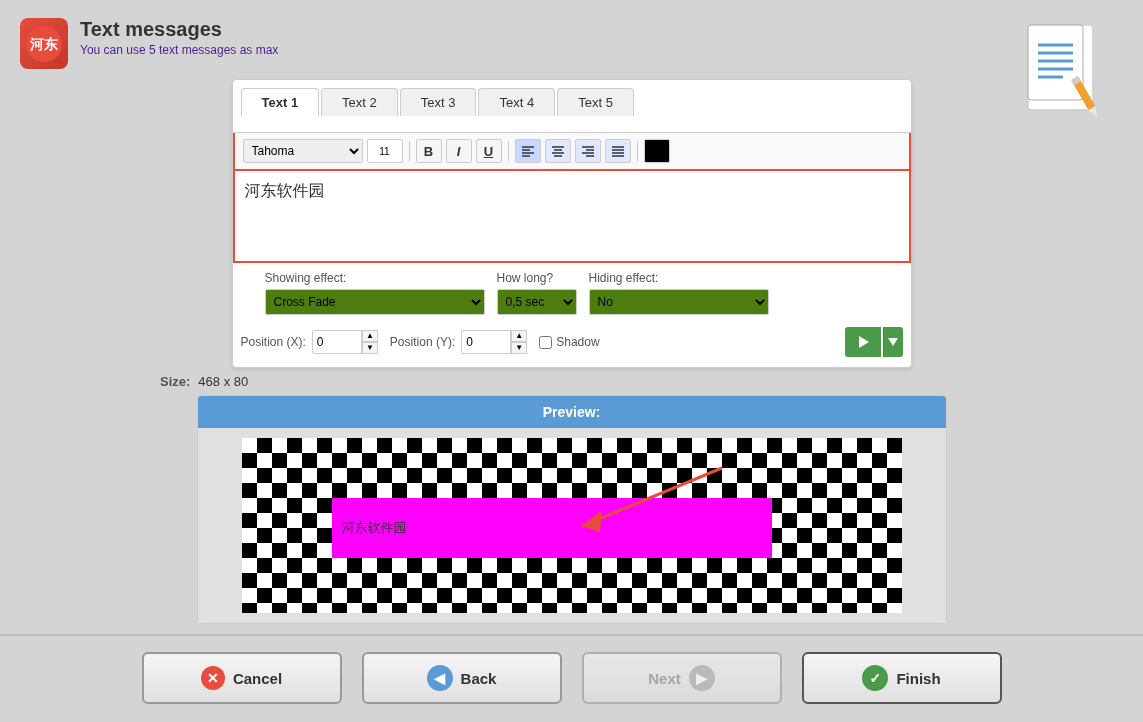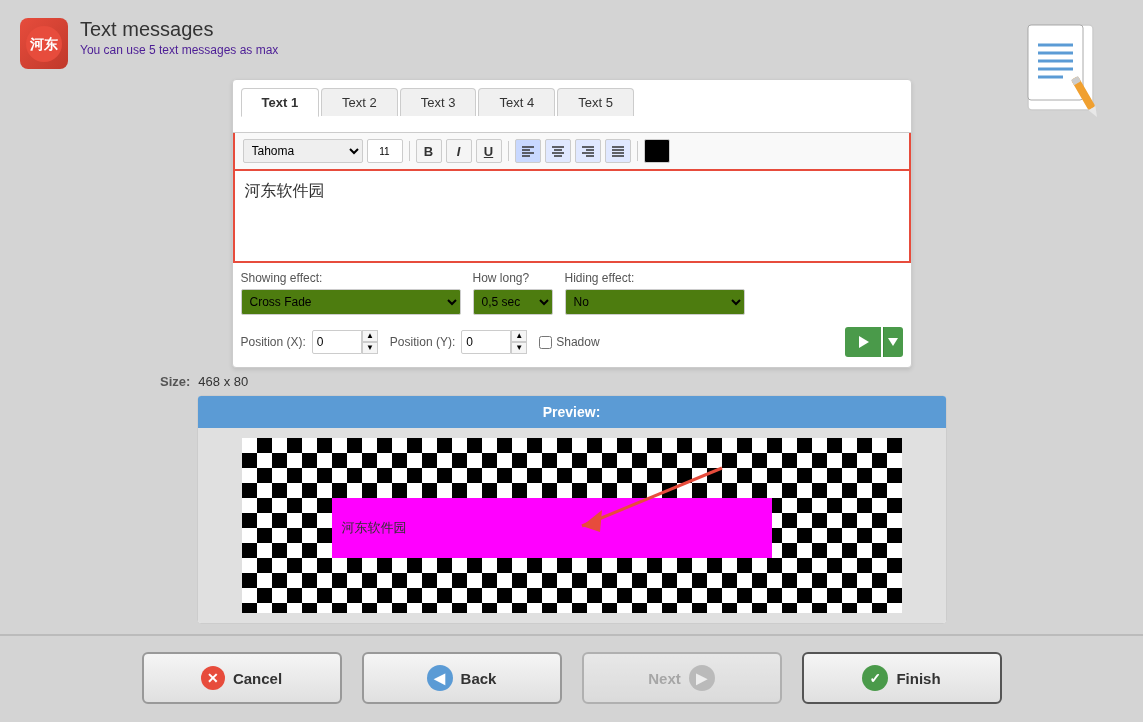--- a/index.html
+++ b/index.html
@@ -47,21 +47,21 @@
       flex-shrink: 0;
     }
 
     .header-text-area {
       display: flex;
       flex-direction: column;
     }
 
     .page-title-text {
       font-size: 20px;
-      font-weight: normal;
+      font-weight: bold;
       color: #333;
       margin-bottom: 2px;
     }
 
     .subtitle-text {
       font-size: 12px;
       color: #4c1d95;
     }
 
     .doc-icon-area {
@@ -206,20 +206,21 @@
       width: 100%;
     }
 
     
     .effects-row {
       display: flex;
       align-items: flex-start;
       padding: 8px;
       gap: 12px;
       flex-wrap: wrap;
+      margin-left: 24px;
     }
 
     .effect-group {
       display: flex;
       flex-direction: column;
       gap: 4px;
     }
 
     .effect-label {
       font-size: 12px;

